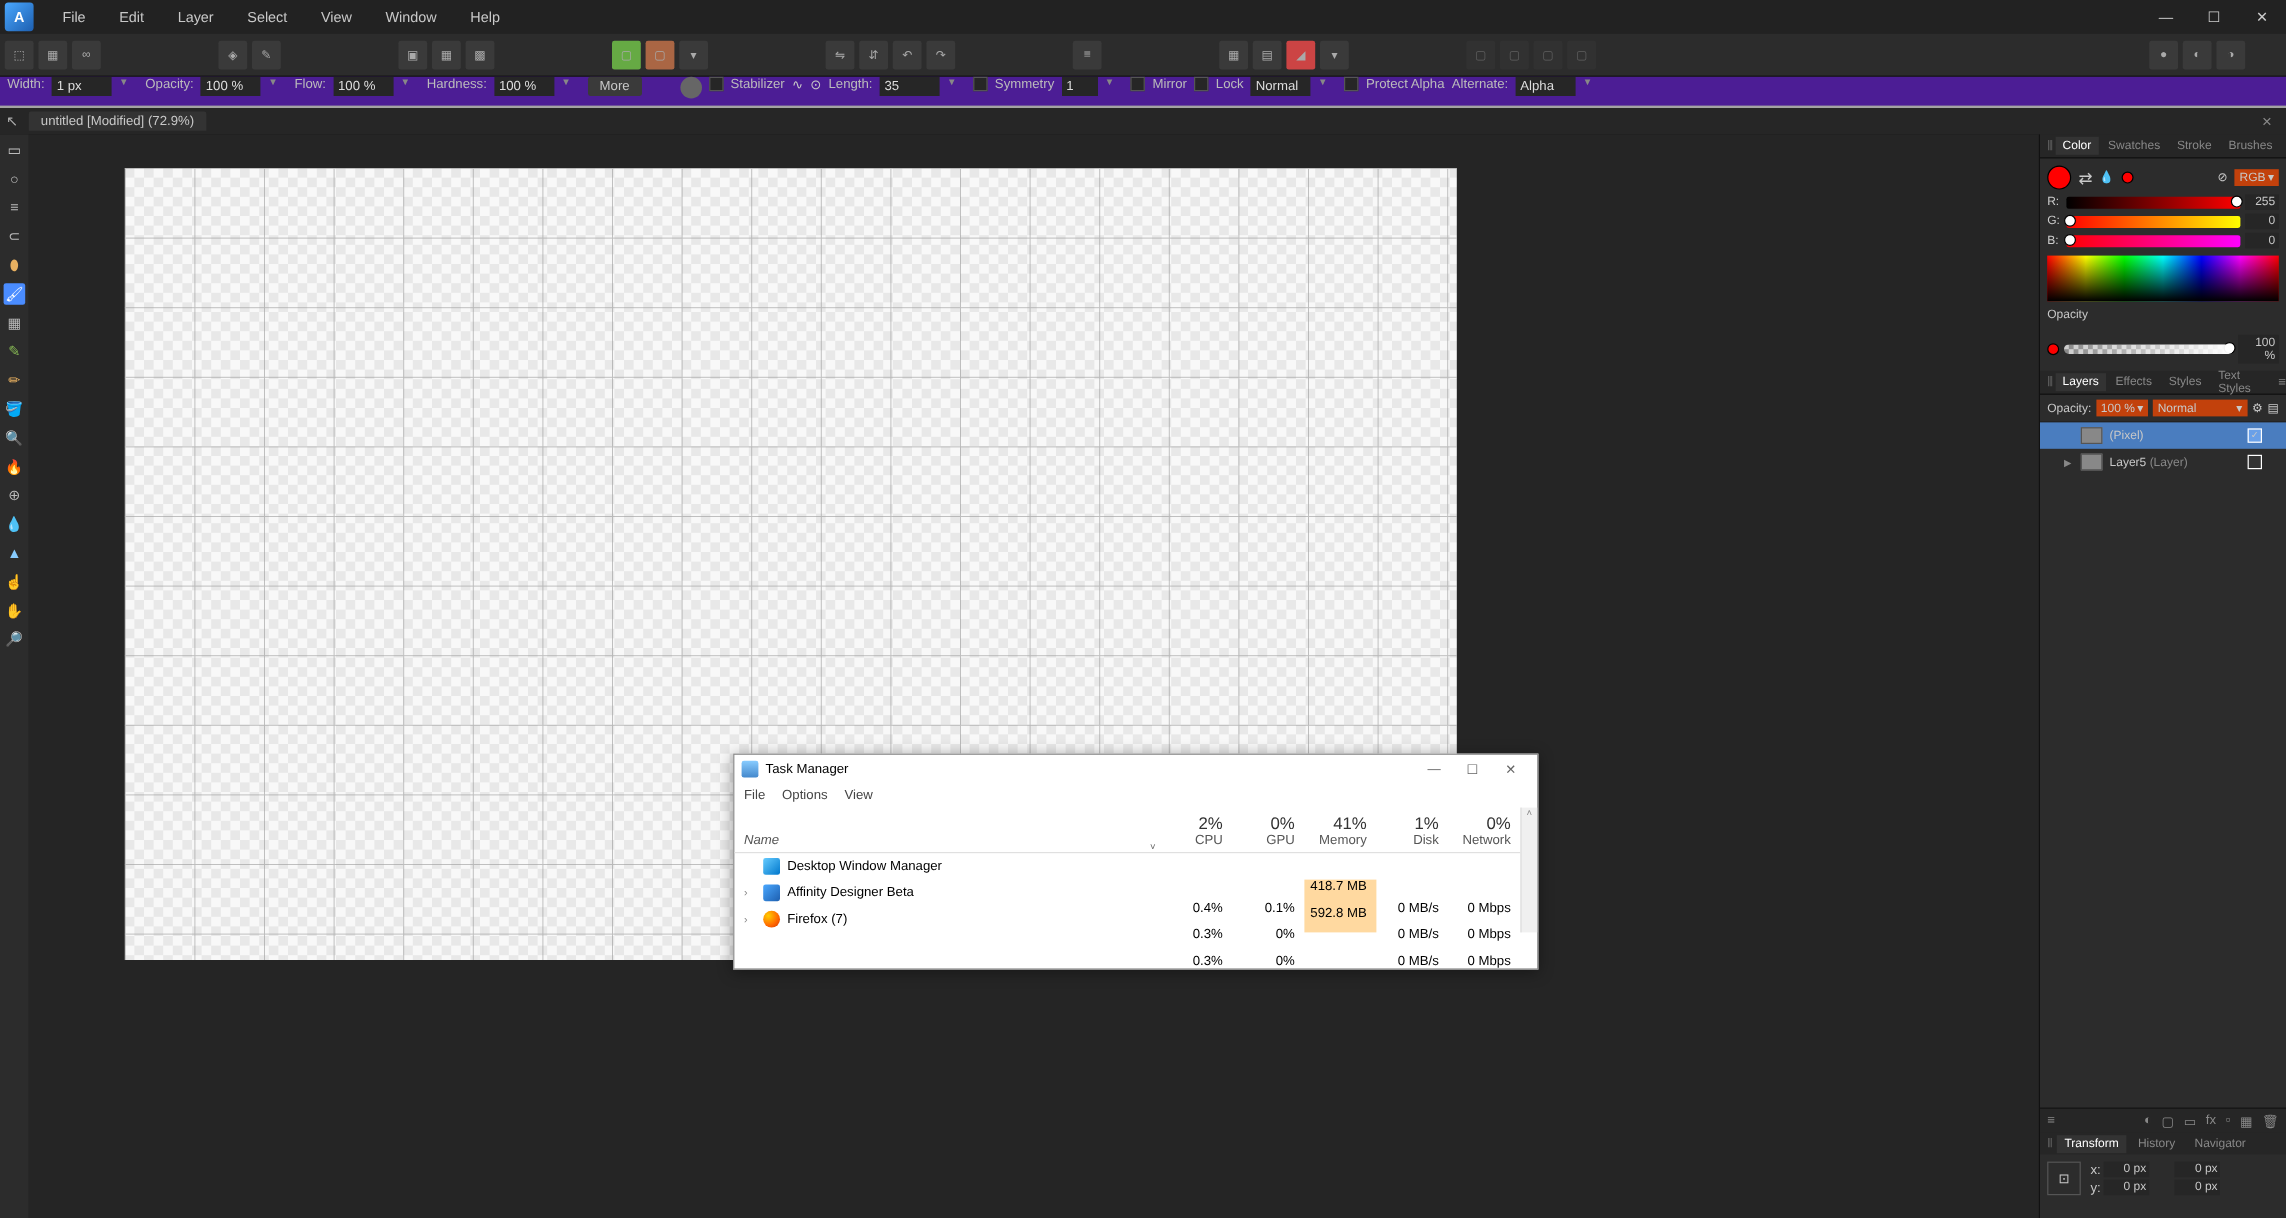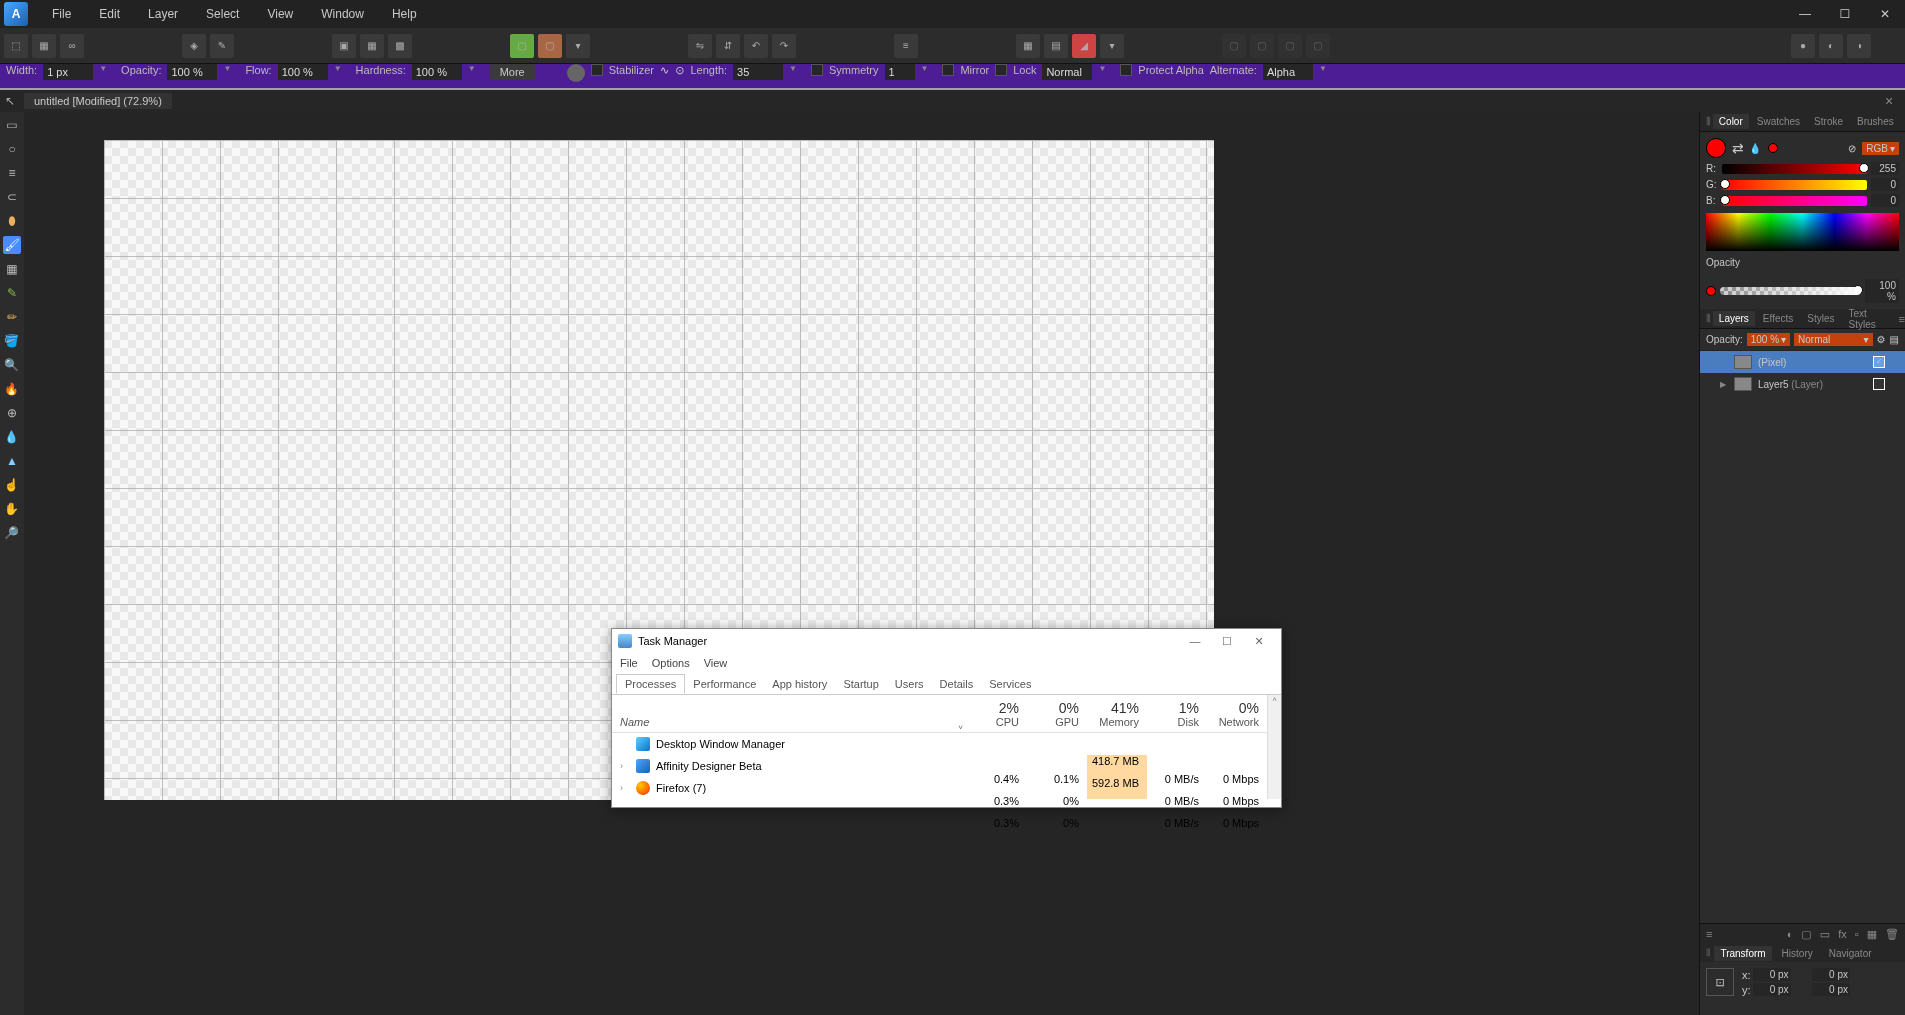--- a/index.html
+++ b/index.html
@@ -402,29 +402,20 @@
     <div class="tm-title">Task Manager</div>
     <div class="tm-winbtn">—</div>
     <div class="tm-winbtn">☐</div>
     <div class="tm-winbtn">✕</div>
   </div>
   <div class="tm-menu">
     <span>File</span>
     <span>Options</span>
     <span>View</span>
   </div>
-  <div class="tm-tabs">
-    <div class="tm-tab active">Processes</div>
-    <div class="tm-tab">Performance</div>
-    <div class="tm-tab">App history</div>
-    <div class="tm-tab">Startup</div>
-    <div class="tm-tab">Users</div>
-    <div class="tm-tab">Details</div>
-    <div class="tm-tab">Services</div>
-  </div>
   <div class="tm-table">
     <div class="tm-table-rows">
       <div class="tm-headers">
         <div class="col-name">Name</div>
         <span class="tm-sort">˅</span>
         <div class="col"><span class="big">2%</span><span>CPU</span></div>
         <div class="col"><span class="big">0%</span><span>GPU</span></div>
         <div class="col"><span class="big">41%</span><span>Memory</span></div>
         <div class="col"><span class="big">1%</span><span>Disk</span></div>
         <div class="col tm-net"><span class="big">0%</span><span>Network</span></div>

